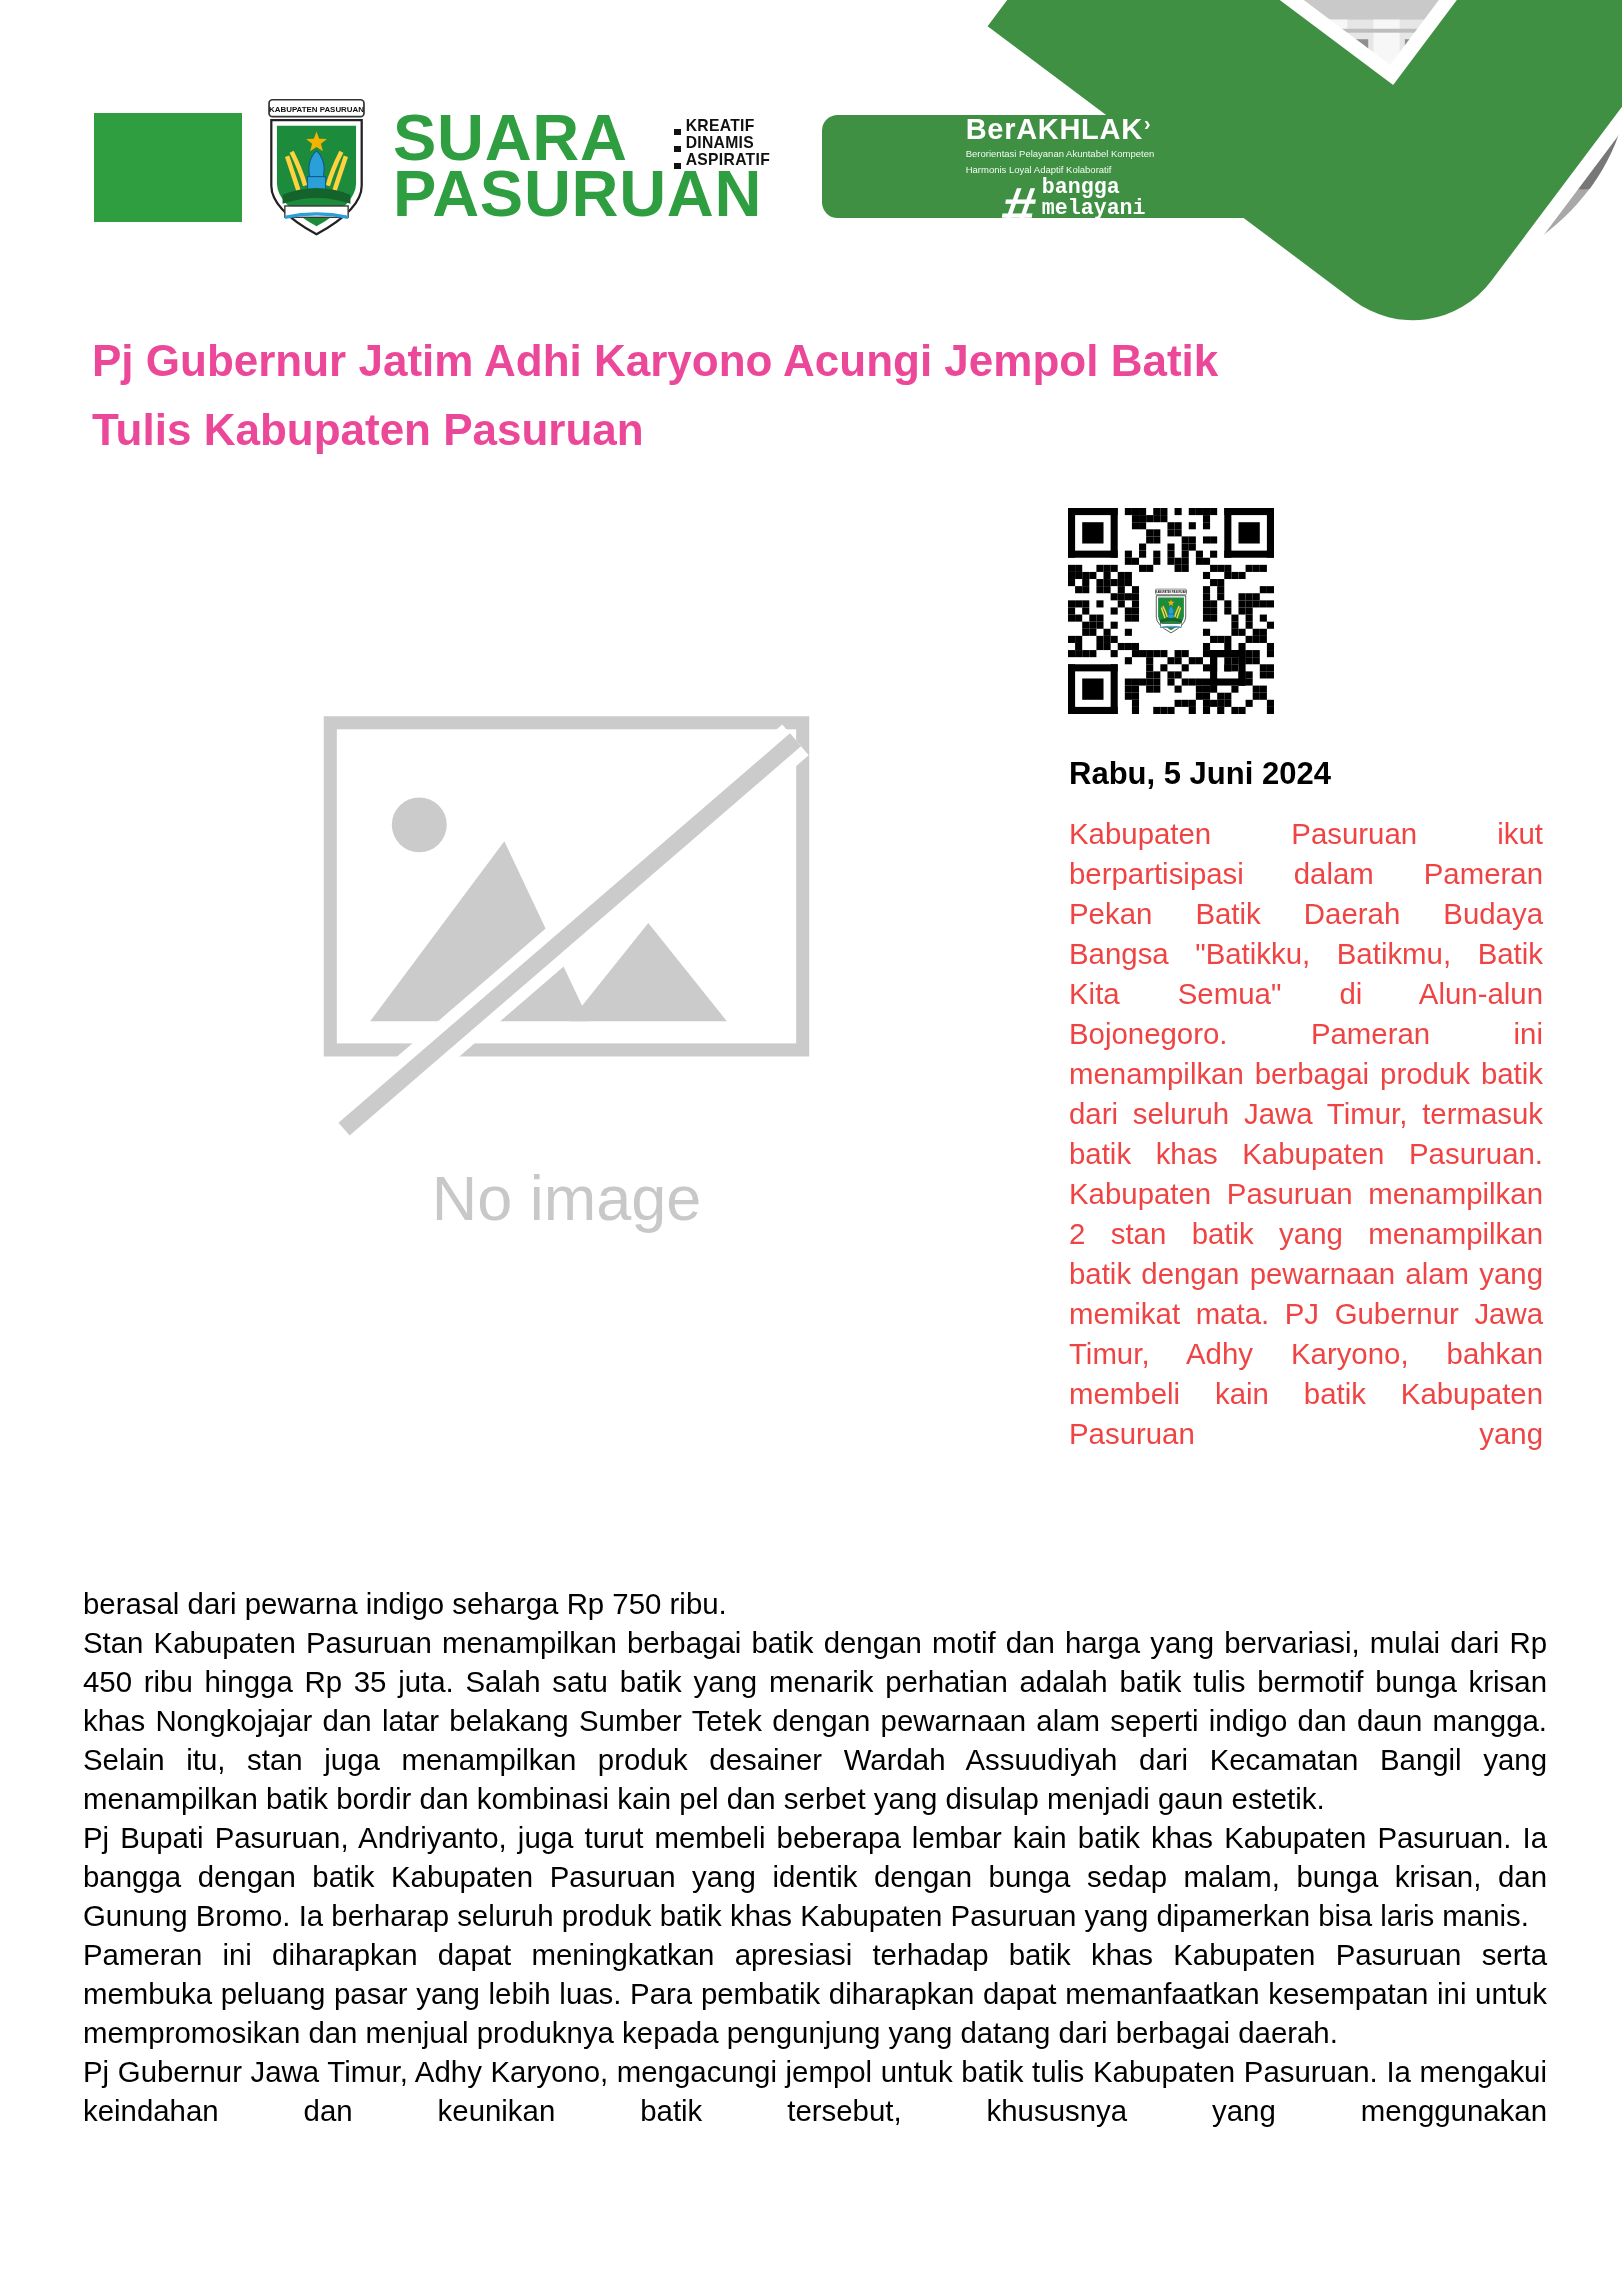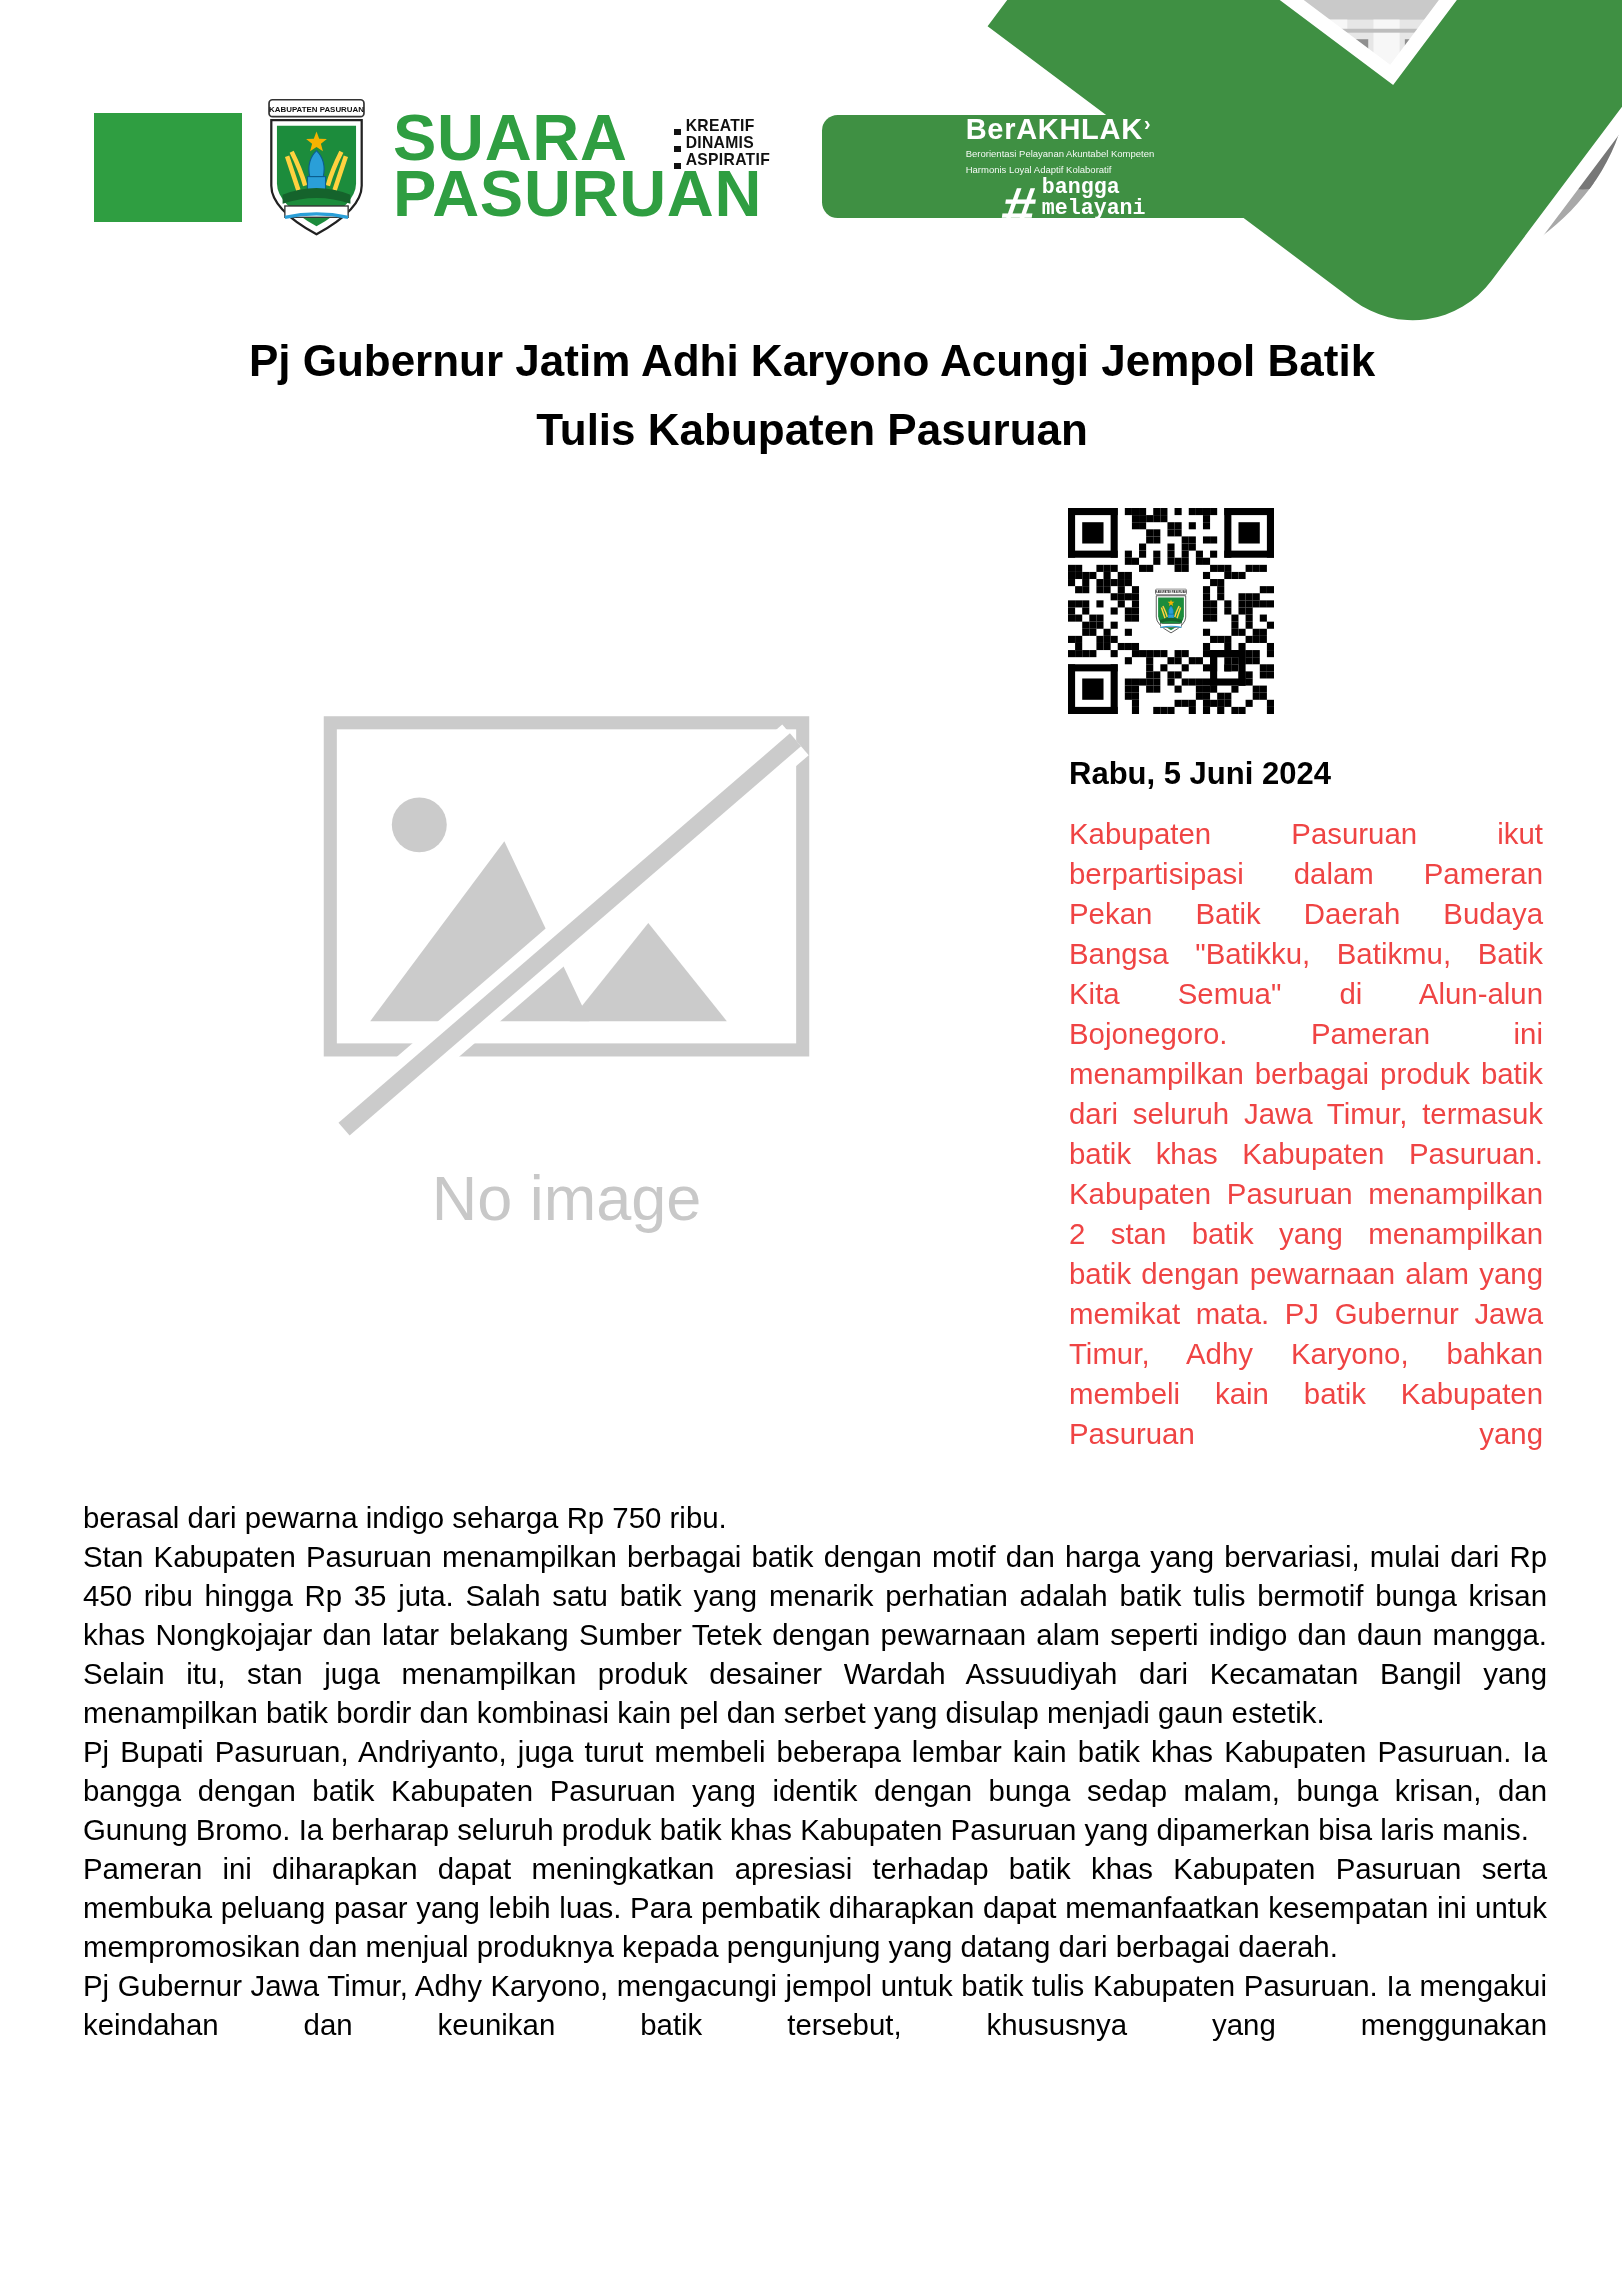--- a/index.html
+++ b/index.html
@@ -47,41 +47,41 @@
   .bangga .hash{
     font-size:60px;font-weight:bold;transform:skewX(-8deg);
     line-height:52px;margin-right:6.5px;
   }
   .bangga .words{font-size:21.6px;font-weight:bold;line-height:21.6px;font-family:Liberation Mono, monospace;}
   .bangga .words span{display:block;}
   .hero-svg{position:absolute;left:811px;top:0;width:811px;height:366px;z-index:2;}
   
   .title{
     position:absolute;left:92px;top:326px;width:1440px;
-    text-align:center;font-weight:bold;font-size:44px;line-height:69px;color:#000000;
+    text-align:left;font-weight:bold;font-size:44px;line-height:69px;color:#ec4899;
   }
   .title span{display:block;}
   .qr{position:absolute;left:1068px;top:508px;width:206px;height:206px;}
   .date{
     position:absolute;left:1069px;top:756px;font-size:31px;font-weight:bold;color:#000;
     white-space:nowrap;
   }
   .rightcol{
     position:absolute;left:1069px;top:814px;width:474px;
     font-size:29.4px;line-height:40px;color:#ef4444;
     text-align:justify;text-align-last:justify;
   }
   .noimage{
     position:absolute;left:308px;top:694px;width:517px;text-align:center;
   }
   .noimage .label{
     margin-top:11.8px;font-size:63px;color:#c8c8c8;line-height:65px;
   }
   .bodytext{
-    position:absolute;left:83px;top:1498px;width:1464px;
+    position:absolute;left:83px;top:1584px;width:1464px;
     font-size:29.4px;line-height:39px;color:#000;text-align:justify;
   }
   .bodytext p{margin:0;}
   .bodytext p.cut{text-align-last:justify;}
 </style>
 </head>
 <body>
 
 <div class="page">
 

